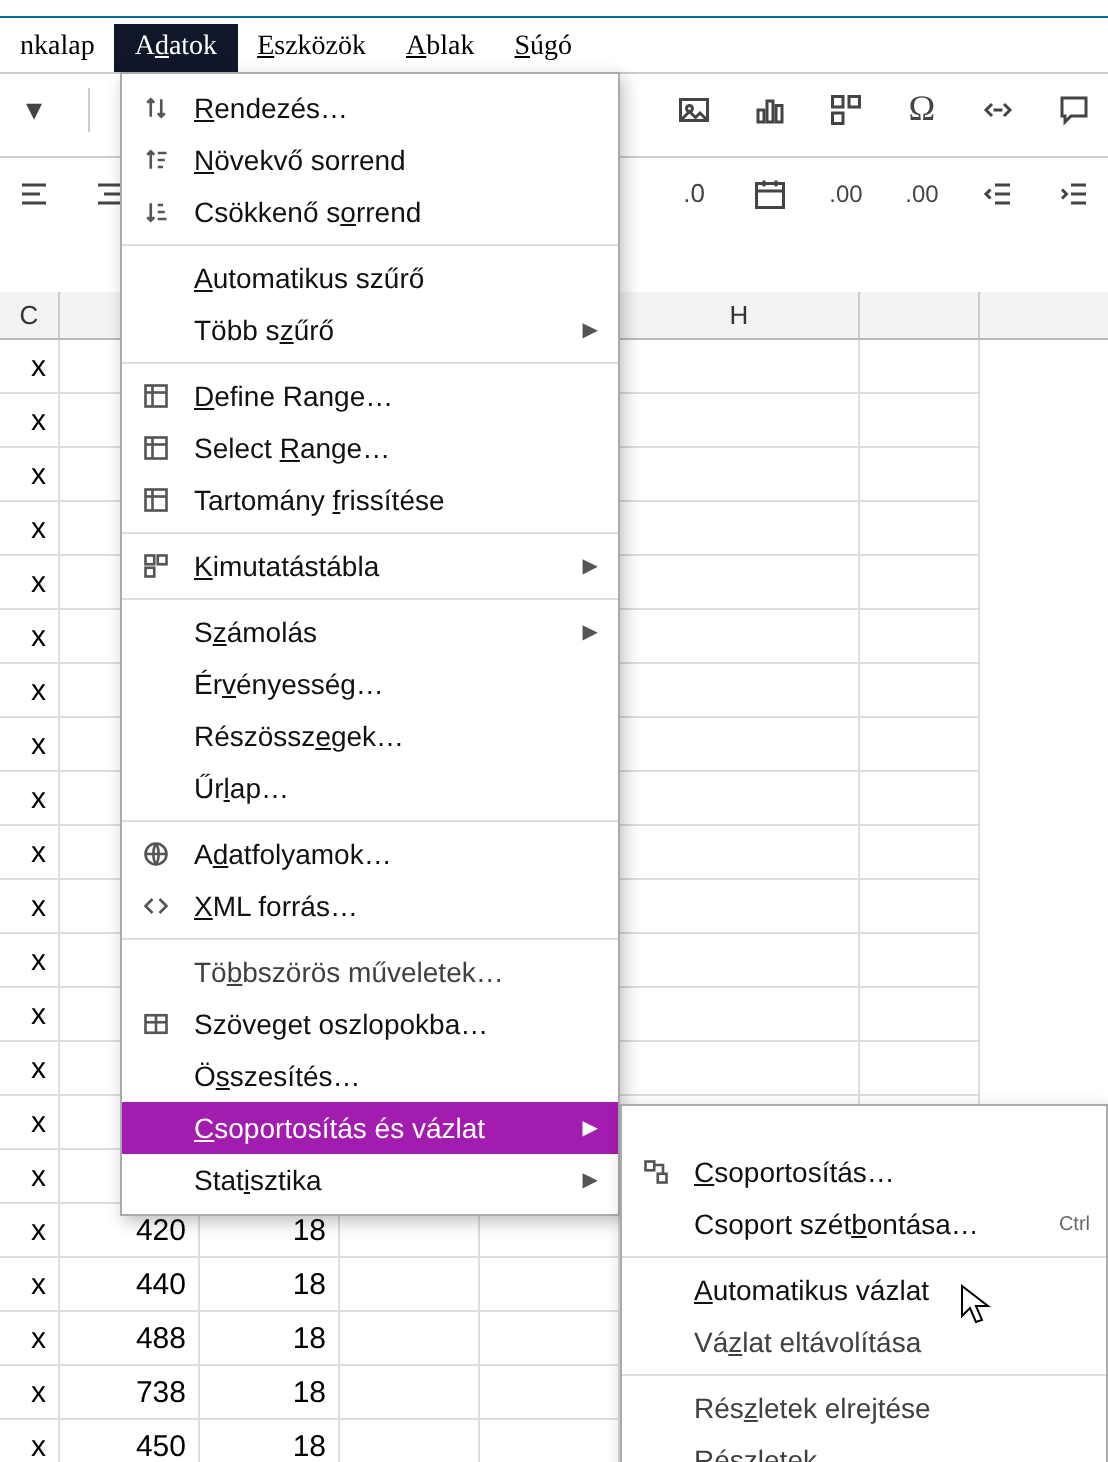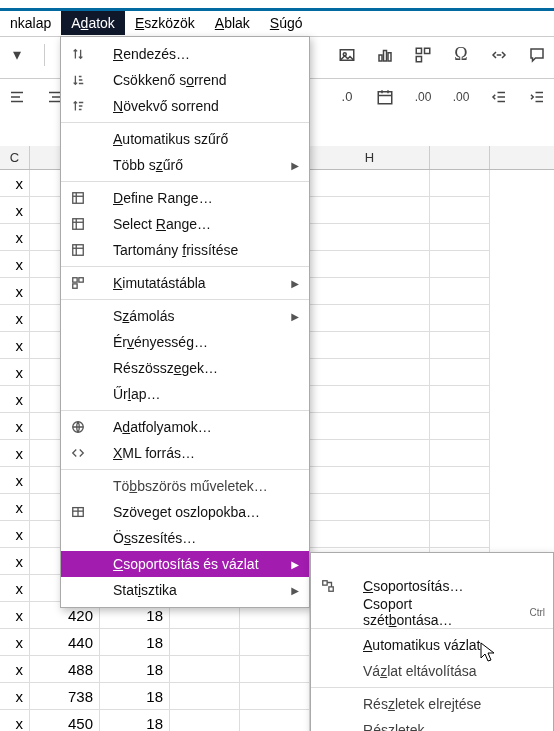--- a/index.html
+++ b/index.html
@@ -13,23 +13,24 @@
     position: relative;
     color: #000;
   }
 
   
   .menubar {
     position: absolute;
     top: 8px; left: 0; right: 0;
     height: 28px;
     display: flex;
-    align-items: flex-start;
+    align-items: flex-end;
     background: #fff;
-    border-top: 3px solid #0369a1;
+    border-top: 1px solid #0369a1;
+    font-family: Liberation Serif, serif;
   }
   .menubar-item {
     padding: 4px 10px;
     cursor: default;
   }
   .menubar-item.active {
     background: #0f172a;
     color: #fff;
   }
   .menubar-item .ul { text-decoration: underline; }
@@ -106,21 +107,21 @@
     border: 1px solid #aaa;
     box-shadow: 2px 3px 8px rgba(0,0,0,.25);
     padding: 4px 0;
     z-index: 50;
   }
   .menu-item {
     display: flex;
     align-items: center;
     height: 26px;
     padding: 0 10px 0 8px;
-    gap: 26px;
+    gap: 10px;
     color: #111;
   }
   .menu-item .micon {
     width: 18px; height: 18px;
     display: inline-flex; align-items: center; justify-content: center;
     color: #555; font-size: 13px;
     flex-shrink: 0;
   }
   .menu-item .label { flex: 1; }
   .menu-item .arrow {
@@ -474,32 +475,32 @@
       <span class="micon">
         <svg viewBox="0 0 16 16" width="14" height="14" stroke="currentColor" fill="none" stroke-width="1.5">
           <path d="M5 3v10M3 5l2-2 2 2M11 13V3M9 11l2 2 2-2"></path>
         </svg>
       </span>
       <span class="label"><span></span><span class="ul">R</span><span>endezés…</span></span>
     </div>
     <div class="menu-item">
       <span class="micon">
         <svg viewBox="0 0 16 16" width="14" height="14" stroke="currentColor" fill="none" stroke-width="1.5">
+          <path d="M5 3v10M3 5l2-2 2 2M9 4h5M9 8h4M9 12h3"></path>
+        </svg>
+      </span>
+      <span class="label"><span></span><span class="ul">N</span><span>övekvő sorrend</span></span>
+    </div>
+    <div class="menu-item">
+      <span class="micon">
+        <svg viewBox="0 0 16 16" width="14" height="14" stroke="currentColor" fill="none" stroke-width="1.5">
           <path d="M5 13V3M3 11l2 2 2-2M9 4h3M9 8h4M9 12h5"></path>
         </svg>
       </span>
       <span class="label"><span>Csökkenő s</span><span class="ul">o</span><span>rrend</span></span>
-    </div>
-    <div class="menu-item">
-      <span class="micon">
-        <svg viewBox="0 0 16 16" width="14" height="14" stroke="currentColor" fill="none" stroke-width="1.5">
-          <path d="M5 3v10M3 5l2-2 2 2M9 4h5M9 8h4M9 12h3"></path>
-        </svg>
-      </span>
-      <span class="label"><span></span><span class="ul">N</span><span>övekvő sorrend</span></span>
     </div>
     <div class="menu-sep"></div>
     <div class="menu-item">
       <span class="micon"></span>
       <span class="label"><span></span><span class="ul">A</span><span>utomatikus szűrő</span></span>
     </div>
     <div class="menu-item">
       <span class="micon"></span>
       <span class="label"><span>Több s</span><span class="ul">z</span><span>űrő</span></span>
       <span class="arrow">▶</span>

